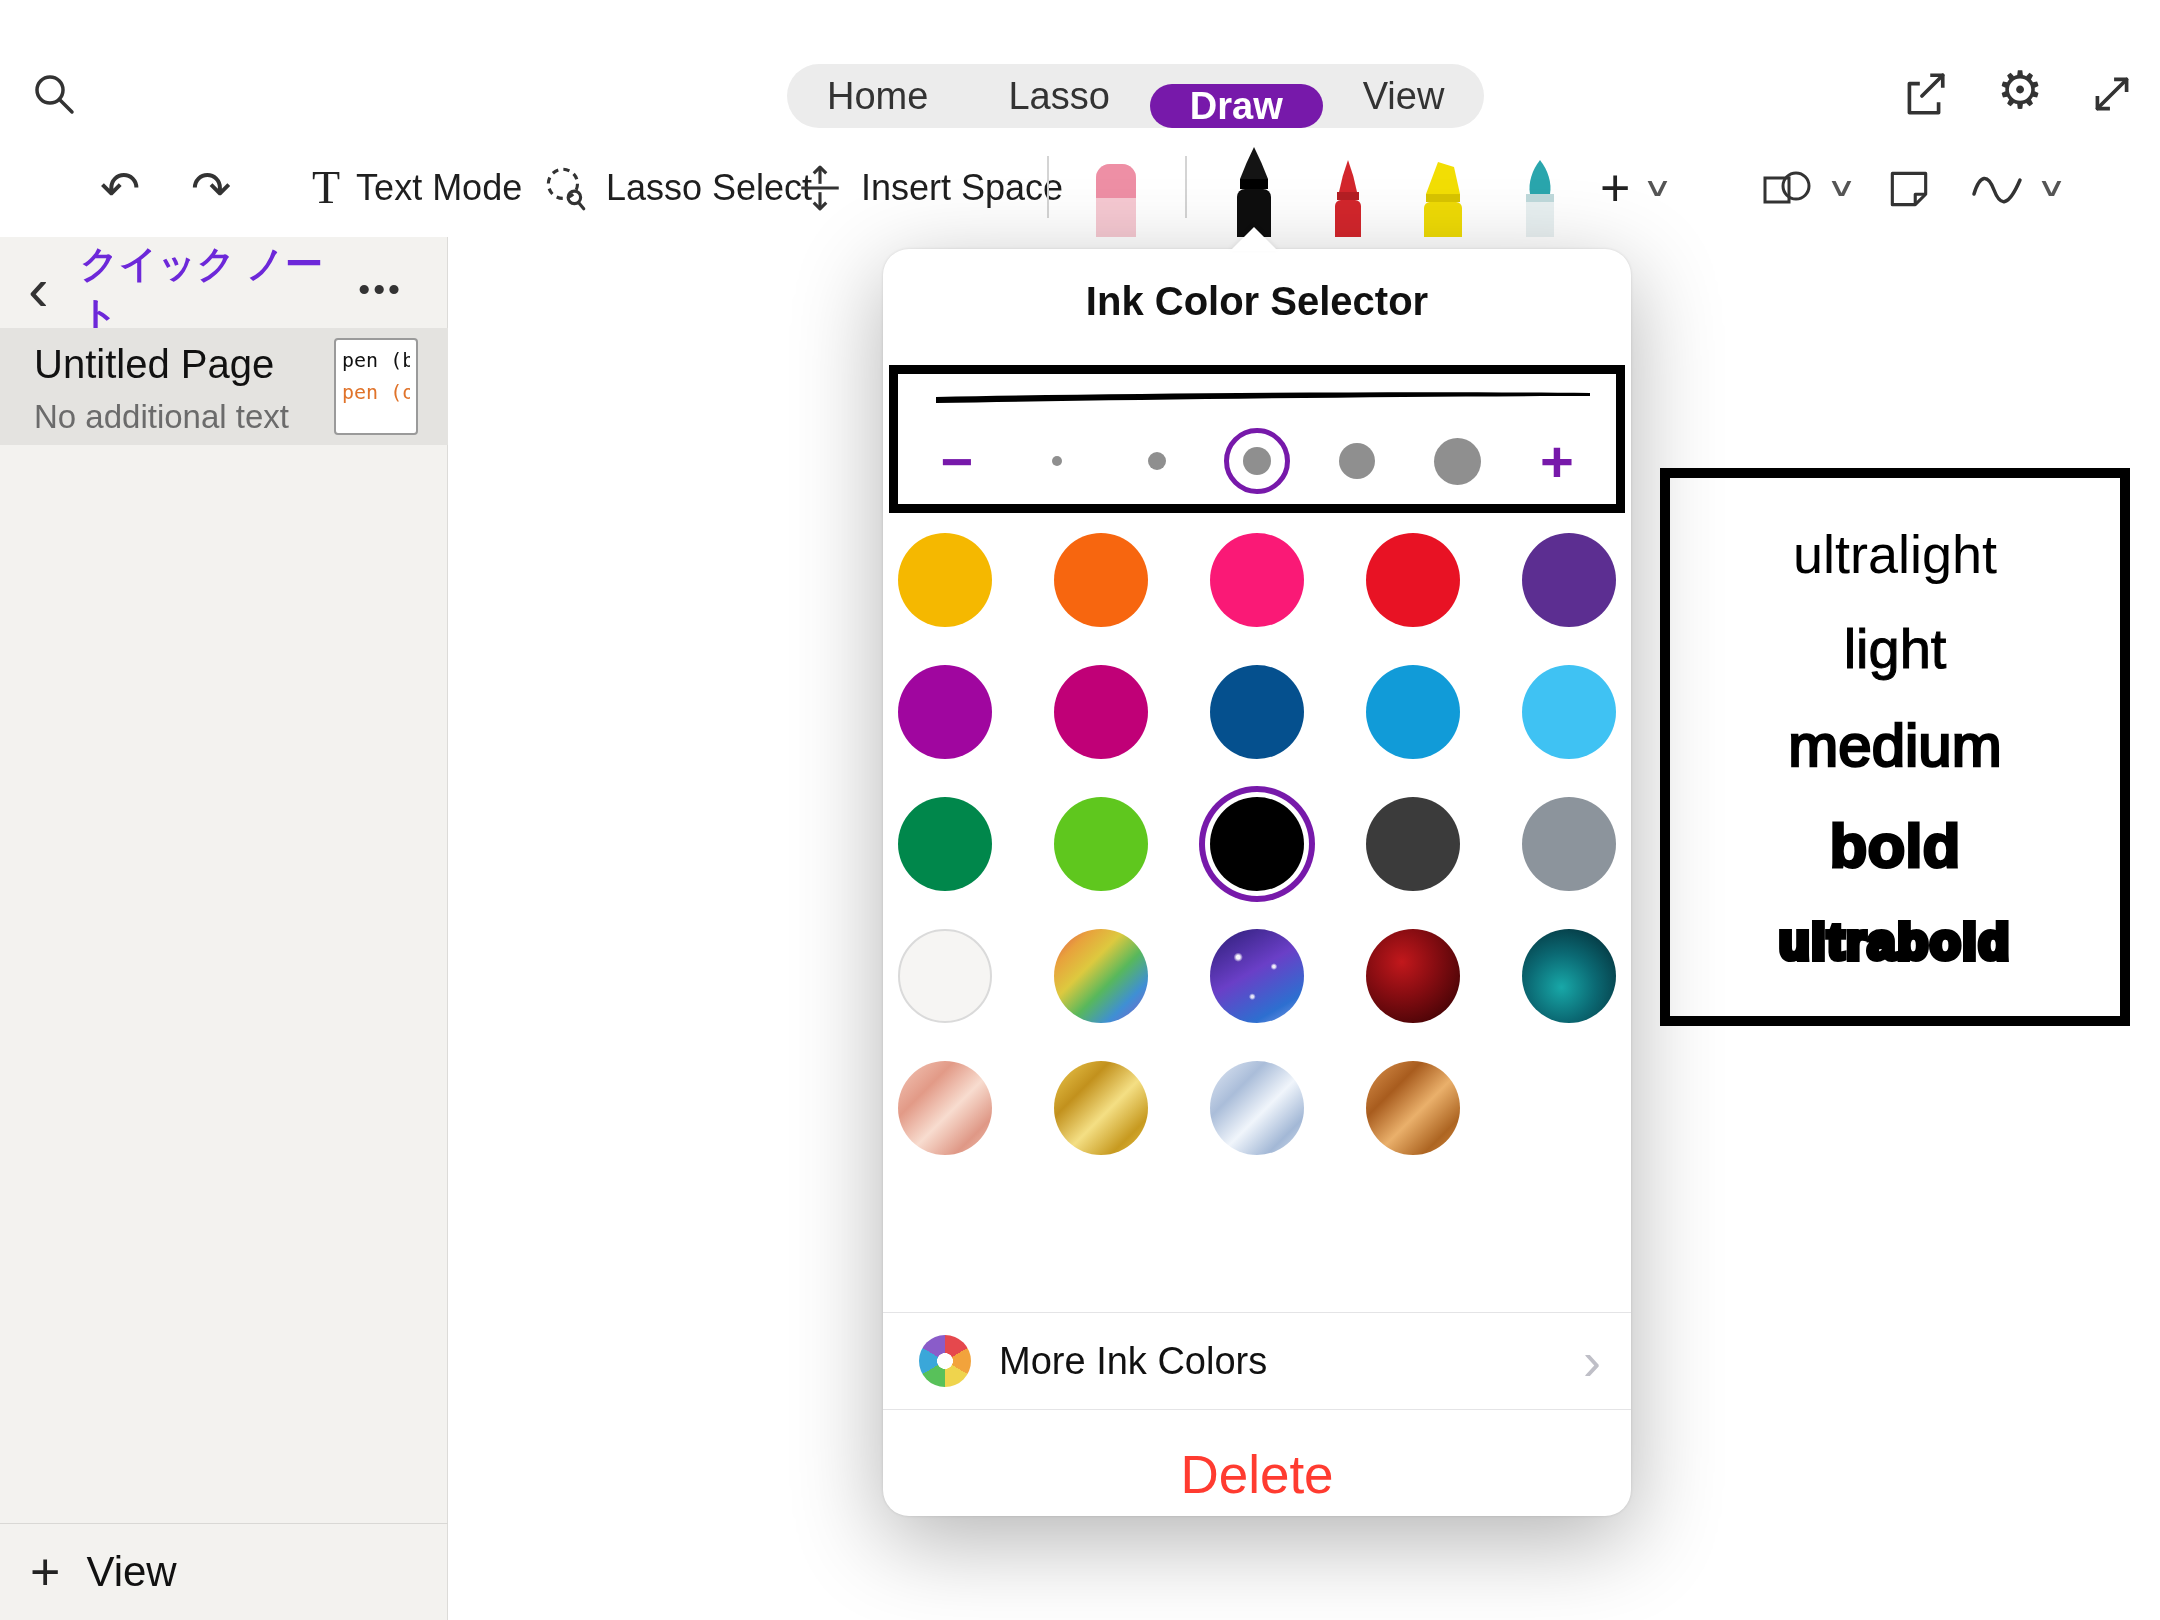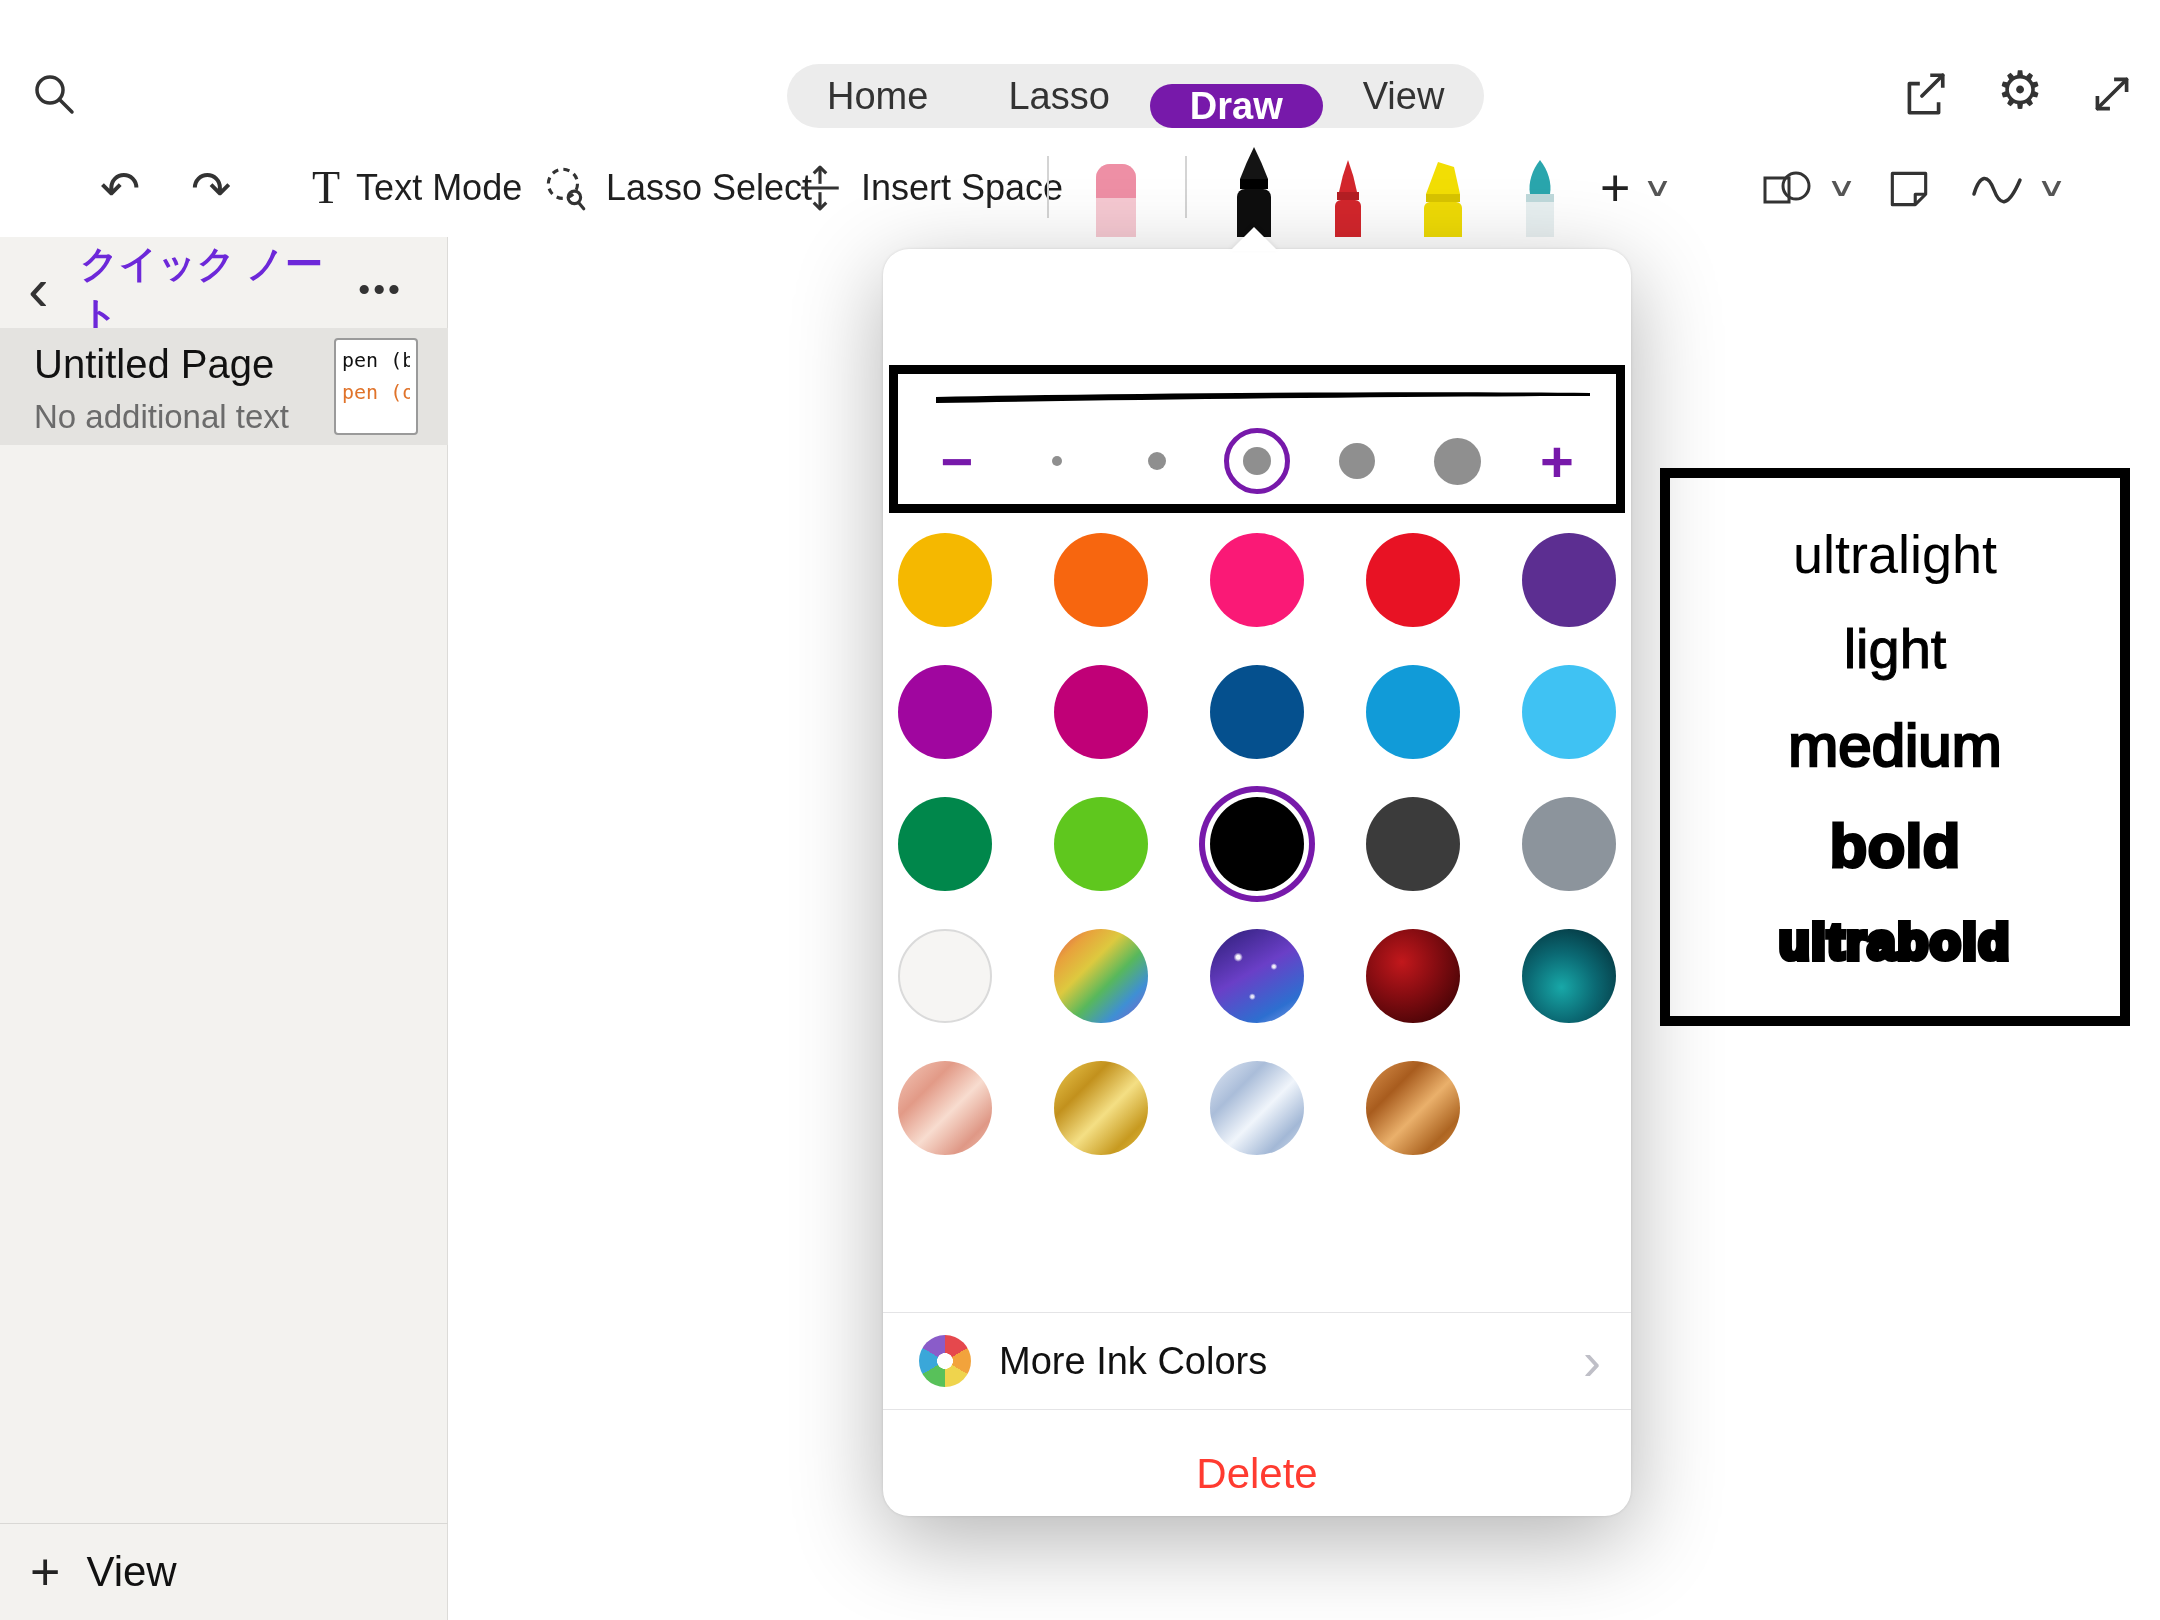--- a/index.html
+++ b/index.html
@@ -73,21 +73,21 @@
   .swatch.bordered { border:2px solid #dadada; }
   .swatch.selected { box-shadow:0 0 0 5px #fff, 0 0 0 11px var(--accent,#7719AA); }
   .more-row { position:absolute; left:0; top:1063px; width:100%; height:97px; display:flex; align-items:center;
     padding:0 30px 0 36px; border-top:1px solid #e4e4e6; text-align:left; }
   .wheel { width:52px; height:52px; border-radius:50%; flex:0 0 auto;
     background:radial-gradient(circle, #fff 0 21%, rgba(255,255,255,0) 22%),
       conic-gradient(#e5484d 0 60deg,#f2a33c 60deg 120deg,#efd44d 120deg 180deg,#58c15a 180deg 240deg,#3aa7d9 240deg 300deg,#8a5cc9 300deg 360deg); }
   .more-label { margin-left:28px; font-size:38px; color:#111; flex:1 1 auto; }
   .more-chev { font-size:54px; color:#bfbfc7; line-height:1; }
   .delete-row { position:absolute; left:0; top:1160px; width:100%; height:129px; display:flex; align-items:center; justify-content:center;
-    border-top:1px solid #e4e4e6; font-size:42px; color:var(--delete,#FF3B30); border-radius:0 0 26px 26px; }
+    border-top:1px solid #e4e4e6; font-size:53px; color:var(--delete,#FF3B30); border-radius:0 0 26px 26px; }
 
   
   .weight-box { position:absolute; left:1660px; top:468px; width:470px; height:558px; background:#fff; border:10px solid #000;
     display:flex; flex-direction:column; justify-content:space-evenly; align-items:center; padding:10px 6px; z-index:4; }
   .wline { color:#000; line-height:1; white-space:nowrap; }
   .w1 { font-size:54px; }
   .w2 { font-size:56px; -webkit-text-stroke:1px #000; }
   .w3 { font-size:60px; -webkit-text-stroke:2.5px #000; }
   .w4 { font-size:62px; font-weight:700; -webkit-text-stroke:3px #000; }
   .w5 { font-size:50px; font-weight:700; -webkit-text-stroke:6px #000; letter-spacing:2px; }
@@ -249,20 +249,21 @@
   <button class="add-page">
     <span class="plus">+</span>
     <span>View</span>
   </button>
 </aside>
 
 <main class="canvas"></main>
 
 <div class="popup-arrow"></div>
 <section class="popup">
+  <div class="popup-title">Ink Color Selector</div>
 
   <div class="stroke-box">
     <svg class="stroke-preview" viewBox="0 0 670 24" preserveAspectRatio="none">
       <path d="M8 9 C 200 5, 480 3, 662 5 L 662 8 C 480 8, 200 12, 8 15 Z" fill="#000"></path>
     </svg>
     <div class="size-row">
       <button class="size-minus">−</button>
       <div id="sizeDots" style="display:contents;"><button class="size-slot">
             <span class="dot" style="height: 10px; width: 10px;"></span>
           </button><button class="size-slot">

